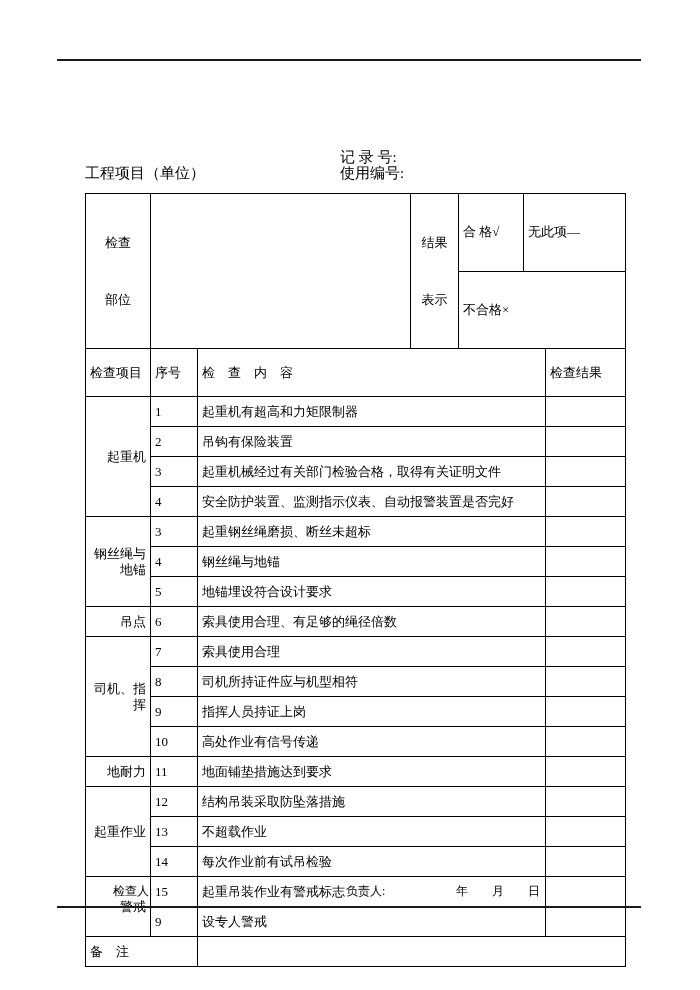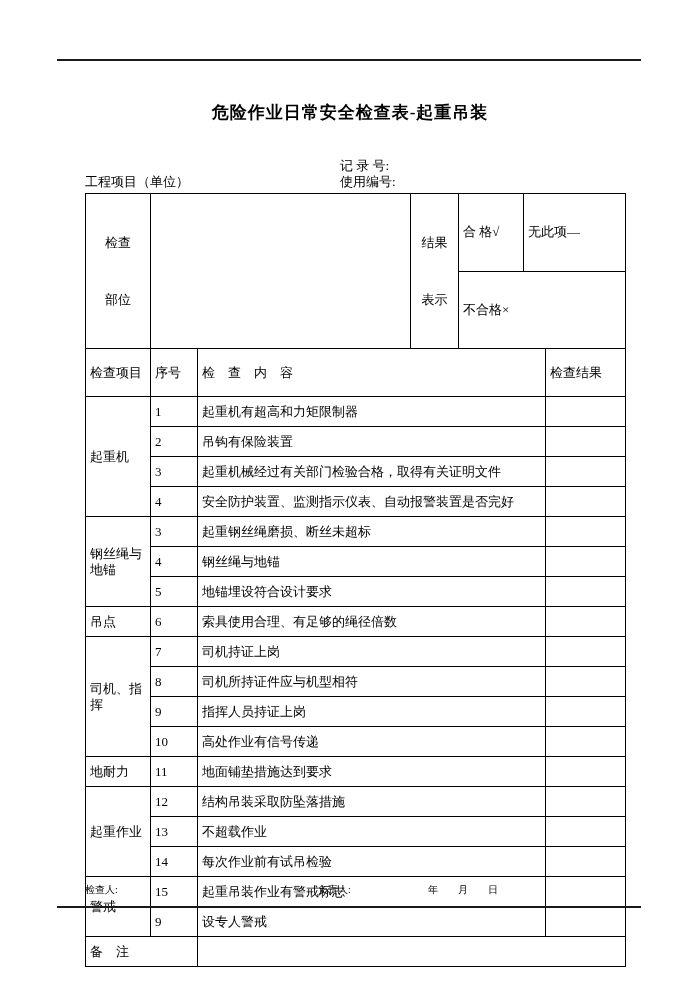--- a/index.html
+++ b/index.html
@@ -26,23 +26,22 @@
     top: 101px;
     left: 0;
     width: 100%;
     text-align: center;
     font-size: 17px;
     font-weight: bold;
     letter-spacing: 1px;
   }
   .meta-label {
     position: absolute;
-    font-size: 13px;
+    font-size: 15px;
     white-space: pre;
-    margin-top: 9px;
   }
   .lbl-record { left: 340px; top: 148px; }
   .lbl-project { left: 85px; top: 164px; }
   .lbl-usage { left: 340px; top: 164px; }
 
   table.form {
     position: absolute;
     left: 85px;
     top: 193px;
     width: 540px;
@@ -57,47 +56,47 @@
     overflow: hidden;
     white-space: pre-wrap;
   }
   tr.sub { height: 30px; }
   tr.hdr2 { height: 48px; }
   tr.r { height: 30px; }
   tr.remarks { height: 30px; margin-top: 28px; }
   .c { text-align: left; }
   .two-line { text-align: center; line-height: 19px; }
   .group-cell {
-    text-align: left;
+    text-align: right;
     font-size: 12px;
     padding: 1px 1px;
     line-height: 16px;
   }
   .content-cell { padding-left: 8px; }
   .result-cell { }
   .key-cell { padding-left: 5px; white-space: pre; }
 
   .footer-label {
     position: absolute;
     top: 883px;
-    font-size: 10px;
+    font-size: 12px;
     white-space: pre;
+    margin-left: 28px;
   }
   .lbl-inspector { left: 85px; }
   .lbl-responsible { left: 318px; }
   .lbl-date { left: 428px; }
 </style>
 </head>
 <body>
 
 <div class="page">
 
   <div class="rule rule-top"></div>
 
-  <div class="doc-title">危险作业日常安全检查表-起重吊装</div>
 
   <div class="meta-label lbl-record">记 录 号:</div>
   <div class="meta-label lbl-project">工程项目（单位）</div>
   <div class="meta-label lbl-usage">使用编号:</div>
 
   <table class="form">
     <colgroup>
       <col style="width:65px">
       <col style="width:47px">
       <col style="width:213px">
@@ -174,21 +173,21 @@
       <tr class="r">
         <td class="group-cell">吊点</td>
         <td class="c">6</td>
         <td colspan="4" class="content-cell">索具使用合理、有足够的绳径倍数</td>
         <td class="result-cell"></td>
       </tr>
 
       <tr class="r">
         <td rowspan="4" class="group-cell">司机、指挥</td>
         <td class="c">7</td>
-        <td colspan="4" class="content-cell">司机持证上岗</td>
+        <td colspan="4" class="content-cell">索具使用合理</td>
         <td class="result-cell"></td>
       </tr>
       <tr class="r">
         <td class="c">8</td>
         <td colspan="4" class="content-cell">司机所持证件应与机型相符</td>
         <td class="result-cell"></td>
       </tr>
       <tr class="r">
         <td class="c">9</td>
         <td colspan="4" class="content-cell">指挥人员持证上岗</td>

